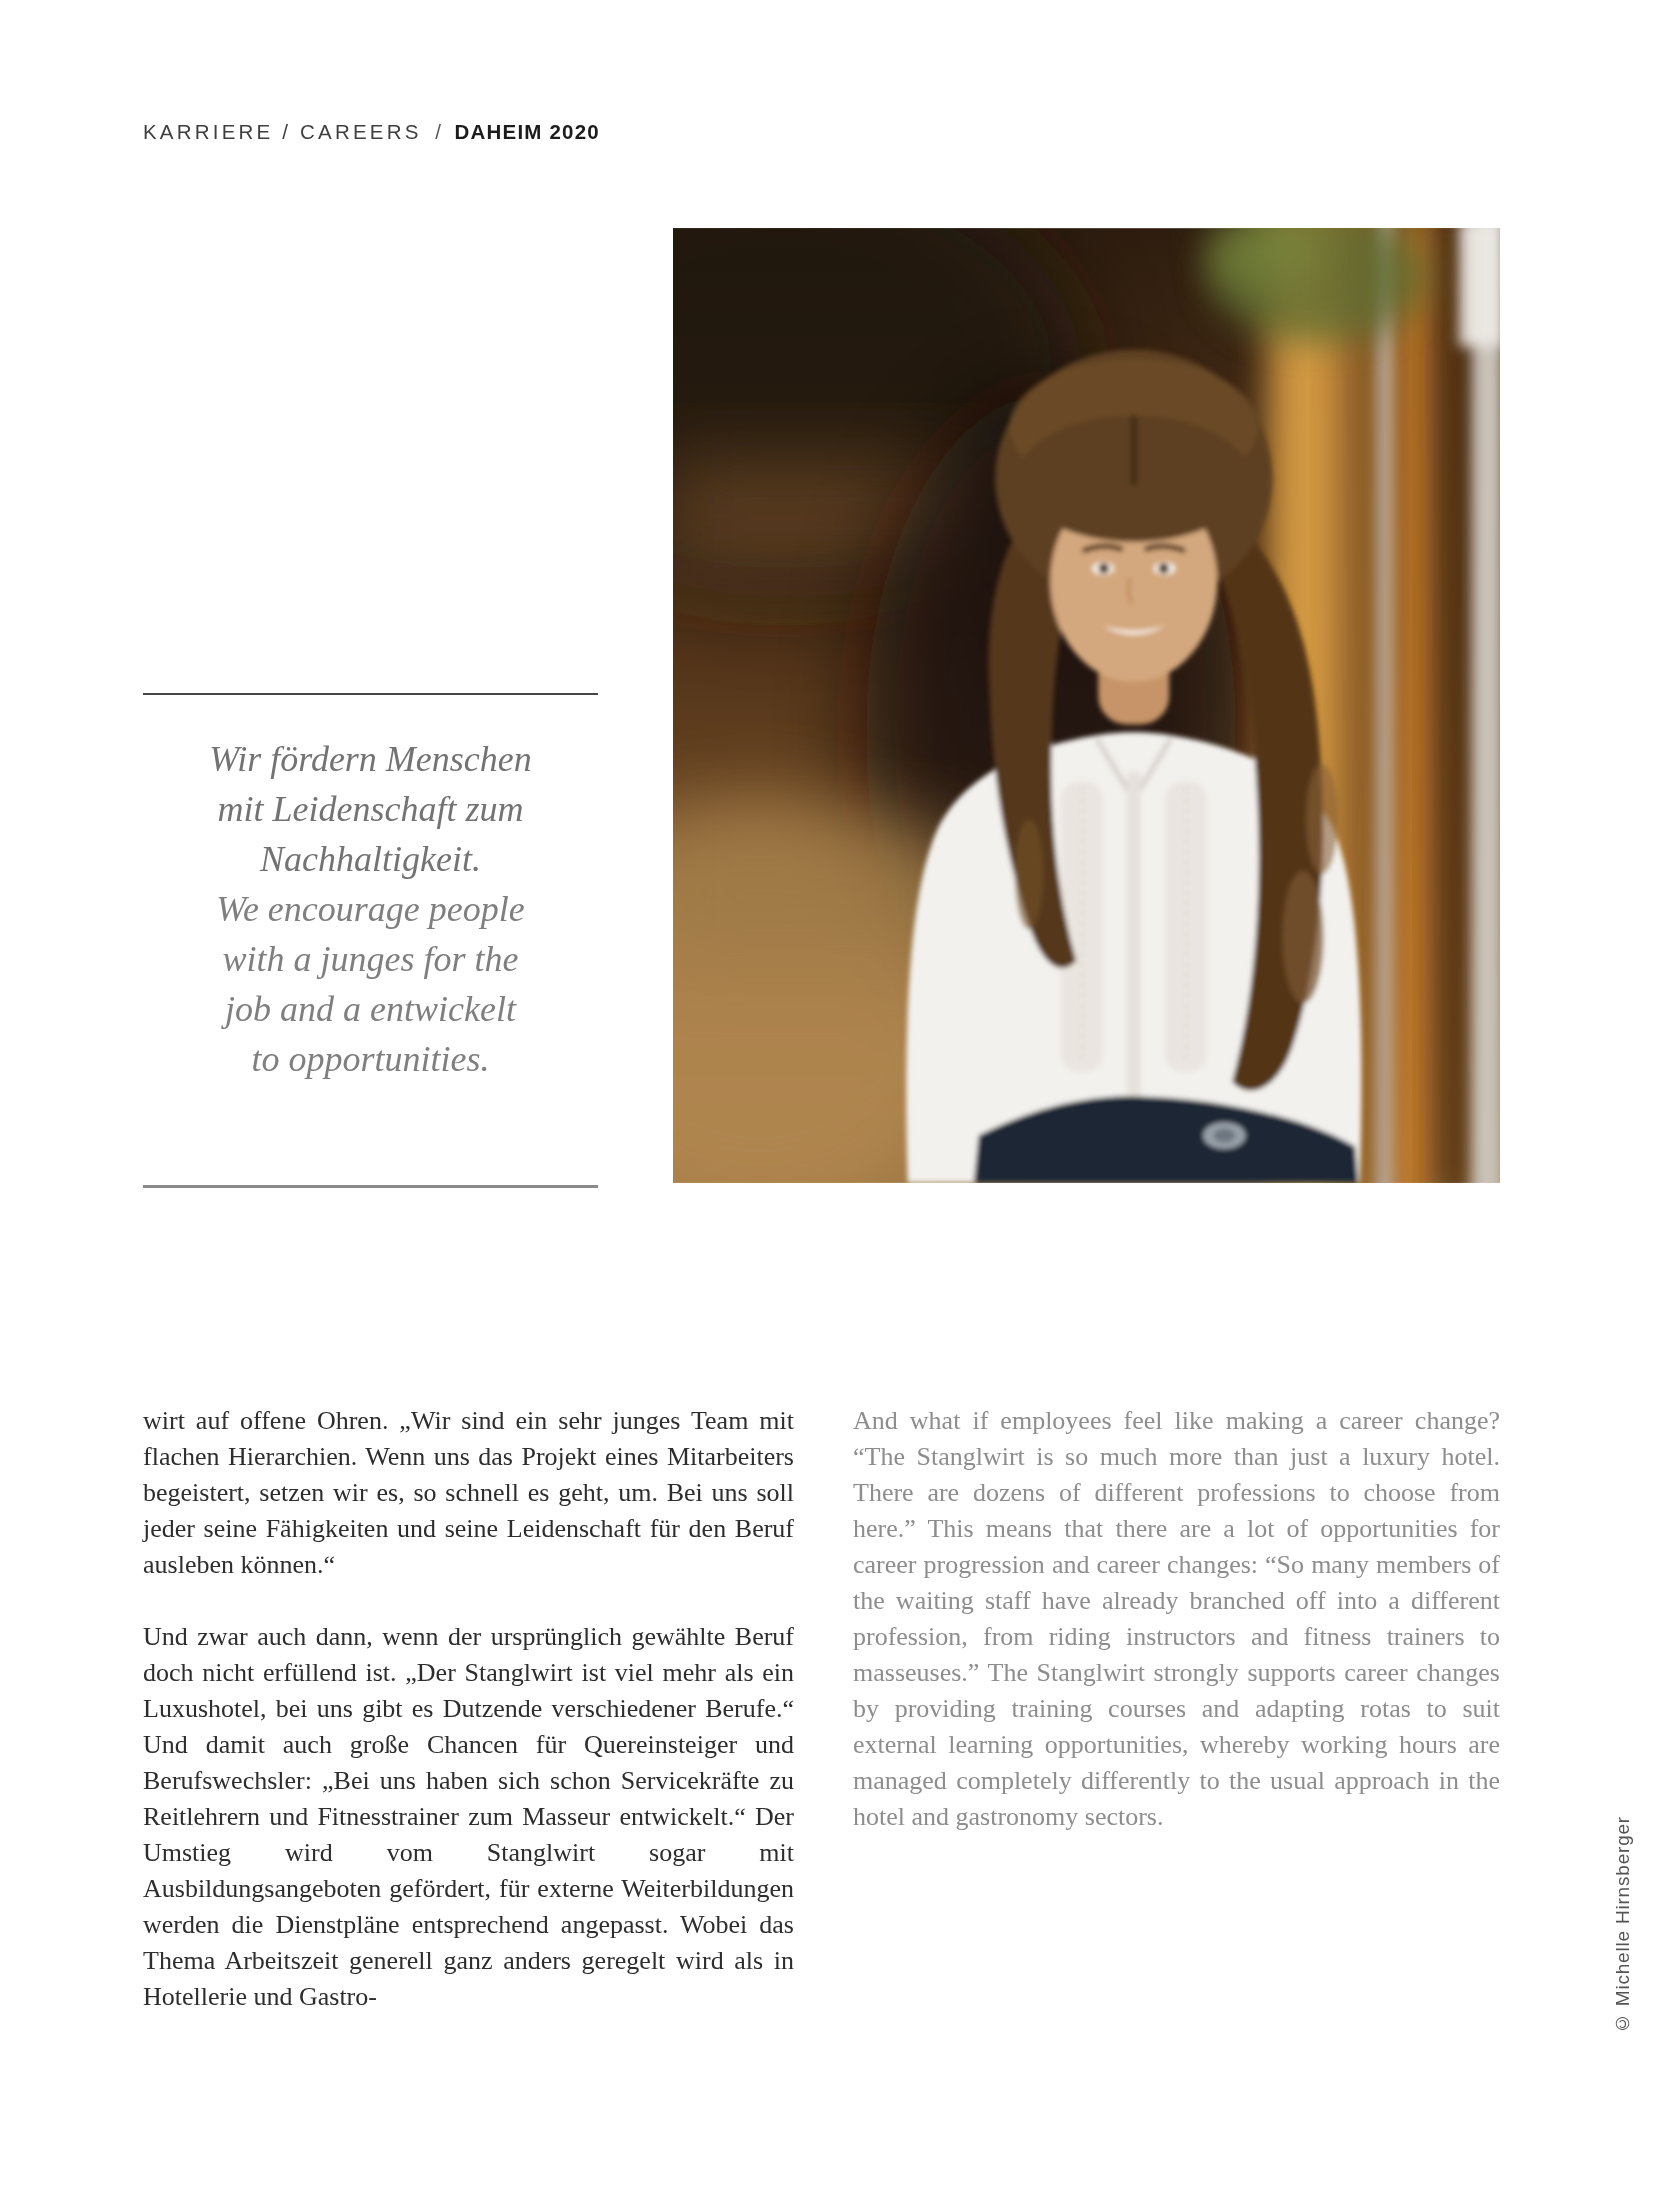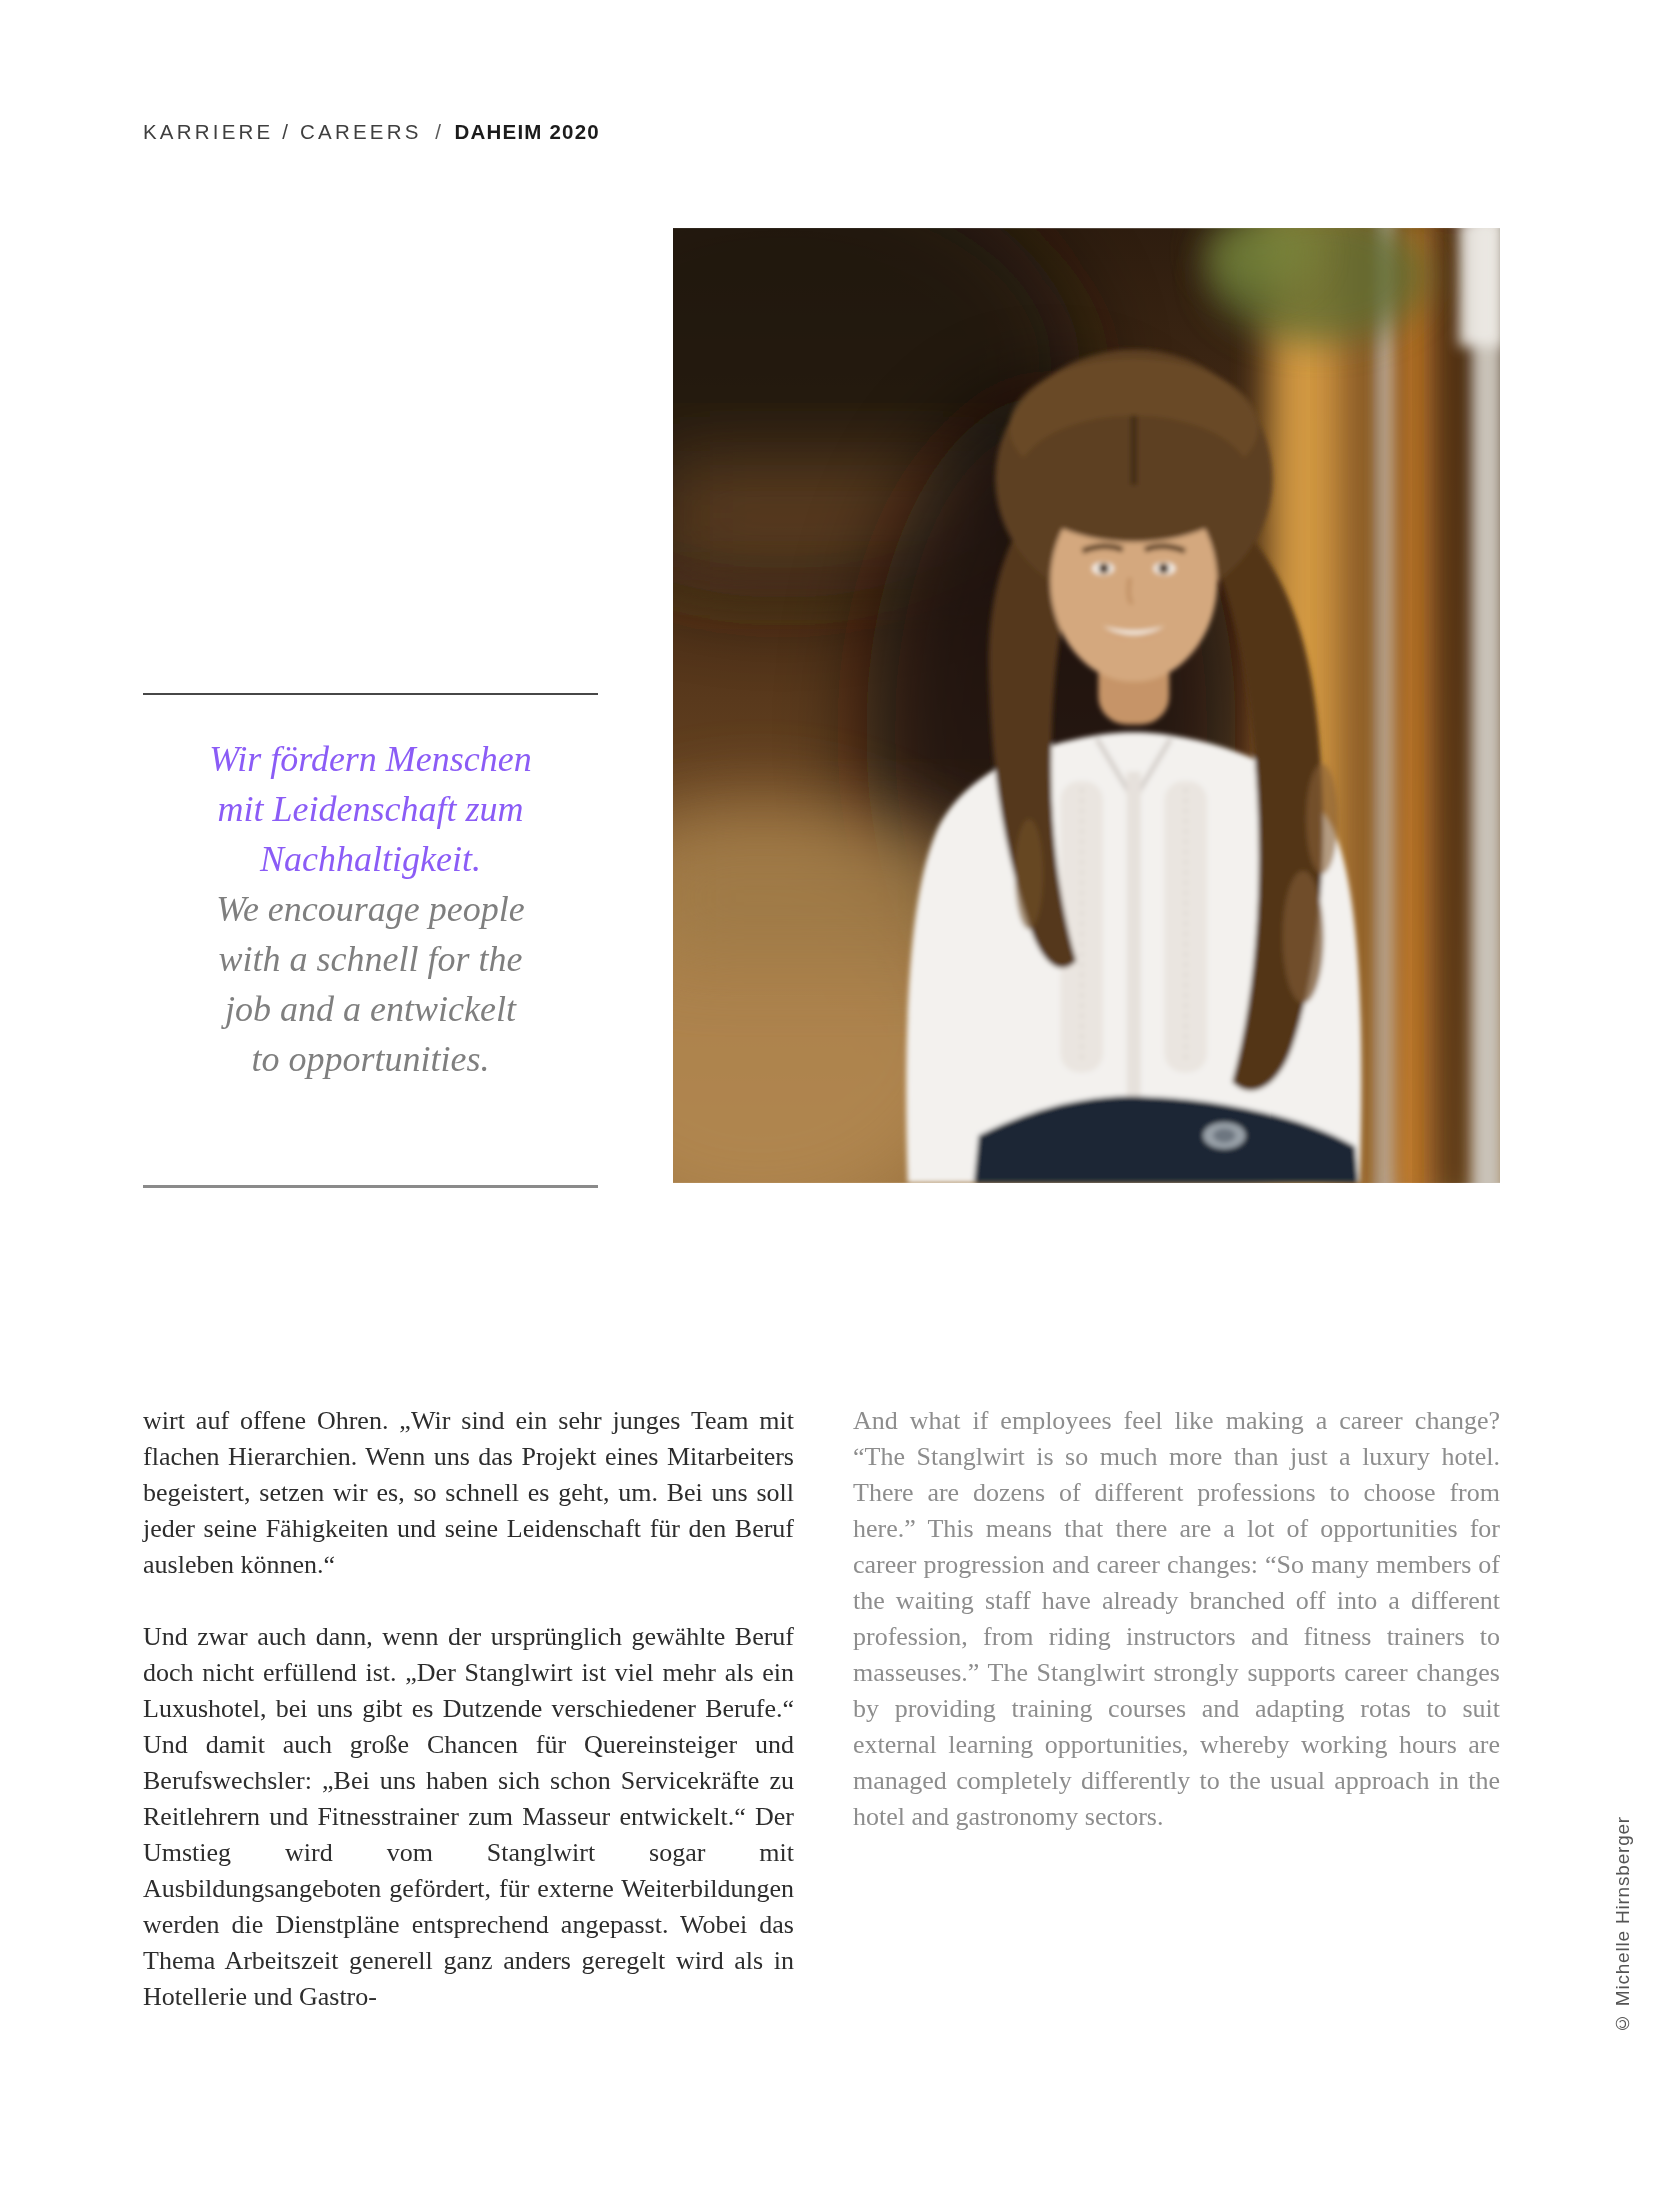--- a/index.html
+++ b/index.html
@@ -34,21 +34,21 @@
     width:455px; height:495px;
   }
   .rule-top { position:absolute; top:0; left:0; right:0; border-top:2.4px solid #474747; }
   .rule-bottom { position:absolute; bottom:0; left:0; right:0; border-top:3.2px solid #8a8a8a; }
   .quote-text {
     position:absolute; top:41px; left:-15.8px; right:-15.8px;
     text-align:center;
     font-family:"Liberation Serif", serif; font-style:italic;
     font-size:36px; line-height:50px;
   }
-  .q-de { color:#8b5cf6; }
+  .q-de { color:#737373; }
   .q-en { color:#7f7f7f; }
 
   
   .caption {
     position:absolute; left:951px; top:1211px; width:551px;
     font-size:20.5px; line-height:27.6px;
   }
   .caption p { margin:0; }
   .cap-de { color:#3a3a3a; }
   .cap-en { color:#9b9b9b; }
@@ -169,21 +169,21 @@
   <div class="quote-block">
     <div class="rule-top"></div>
     <div class="quote-text">
       <div class="q-de">
         <div>Wir fördern Menschen</div>
         <div>mit Leidenschaft zum</div>
         <div>Nachhaltigkeit.</div>
       </div>
       <div class="q-en">
         <div>We encourage people</div>
-        <div>with a schnell for the</div>
+        <div>with a junges for the</div>
         <div>job and a entwickelt</div>
         <div>to opportunities.</div>
       </div>
     </div>
     <div class="rule-bottom"></div>
   </div>
 
 
   <div class="col col-de">
     <p>wirt auf offene Ohren. „Wir sind ein sehr junges Team mit flachen Hierarchien. Wenn uns das Projekt eines Mitarbeiters begeistert, setzen wir es, so schnell es geht, um. Bei uns soll jeder seine Fähigkeiten und seine Leidenschaft für den Beruf ausleben können.“</p>

